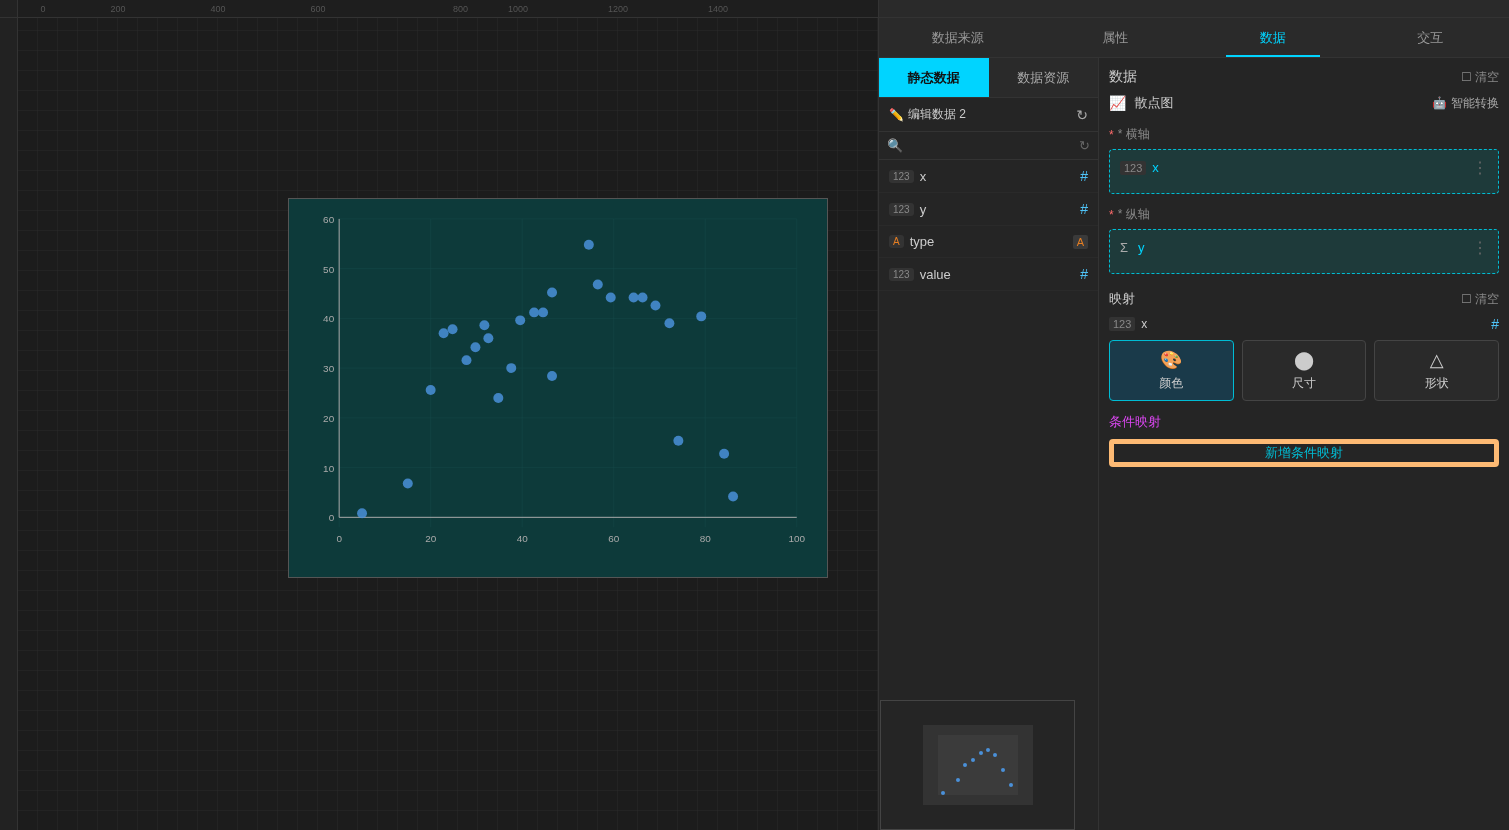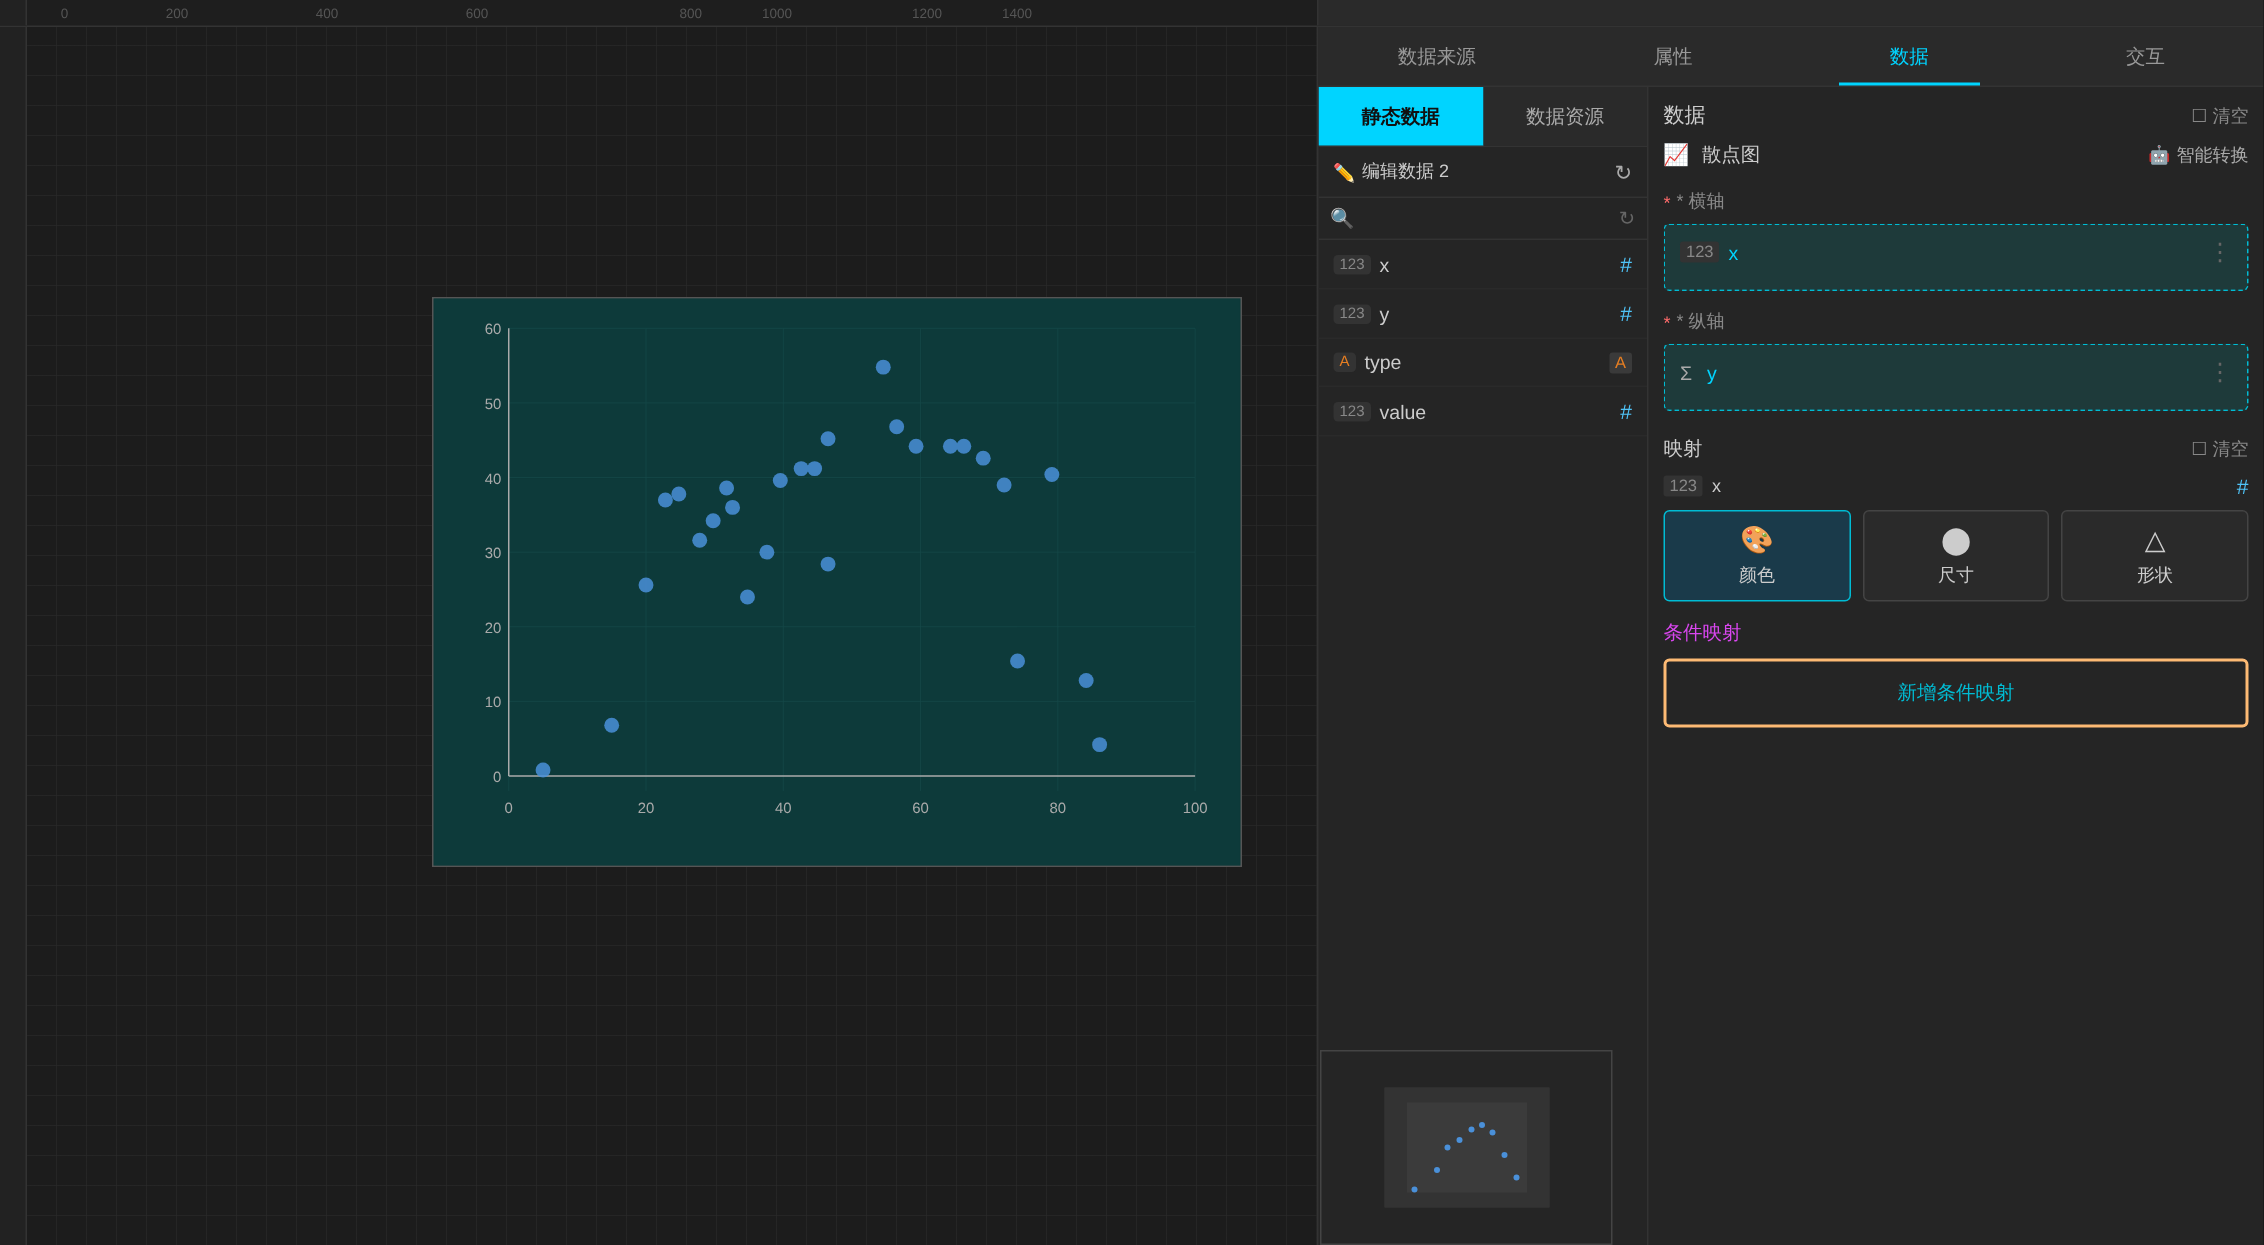--- a/index.html
+++ b/index.html
@@ -426,22 +426,22 @@
     }
 
     .condition-title {
       color: #d946ef;
       font-size: 13px;
       margin-bottom: 8px;
     }
 
     .add-condition-btn {
       width: 100%;
-      padding: 12px;
-      border: 2px solid #fdba74;
+      padding: 0;
+      border: 5px solid #fdba74;
       background: transparent;
       color: #00bcd4;
       border-radius: 4px;
       cursor: pointer;
       font-size: 13px;
       text-align: center;
     }
 
     svg.scatter-plot {
       width: 100%;
@@ -455,21 +455,21 @@
   <div style="width:18px; background:#222; border-right:1px solid #333; flex-shrink:0;"></div>
   <div style="flex:1; display:flex; align-items:center; overflow:hidden; position:relative;">
     <div style="display:flex; width:100%;">
       <span style="font-size:9px; color:#555; width:50px; text-align:center;">0</span>
       <span style="font-size:9px; color:#555; width:100px; text-align:center;">200</span>
       <span style="font-size:9px; color:#555; width:100px; text-align:center;">400</span>
       <span style="font-size:9px; color:#555; width:100px; text-align:center;">600</span>
       <span style="font-size:9px; color:#555; width:100px; text-align:right;">800</span>
       <span style="font-size:9px; color:#555; width:100px; text-align:center;">1000</span>
       <span style="font-size:9px; color:#555; width:100px; text-align:center;">1200</span>
-      <span style="font-size:9px; color:#555; width:100px; ">1400</span>
+      <span style="font-size:9px; color:#555; width:100px; text-align:center;">1400</span>
     </div>
   </div>
   <div style="width:631px; flex-shrink:0; background:#2a2a2a; border-left:1px solid #333;"></div>
 </div>
 
 <div class="main-area">
 
   <div class="canvas-area">
     <div class="ruler-left"></div>
     <div class="canvas-content">

